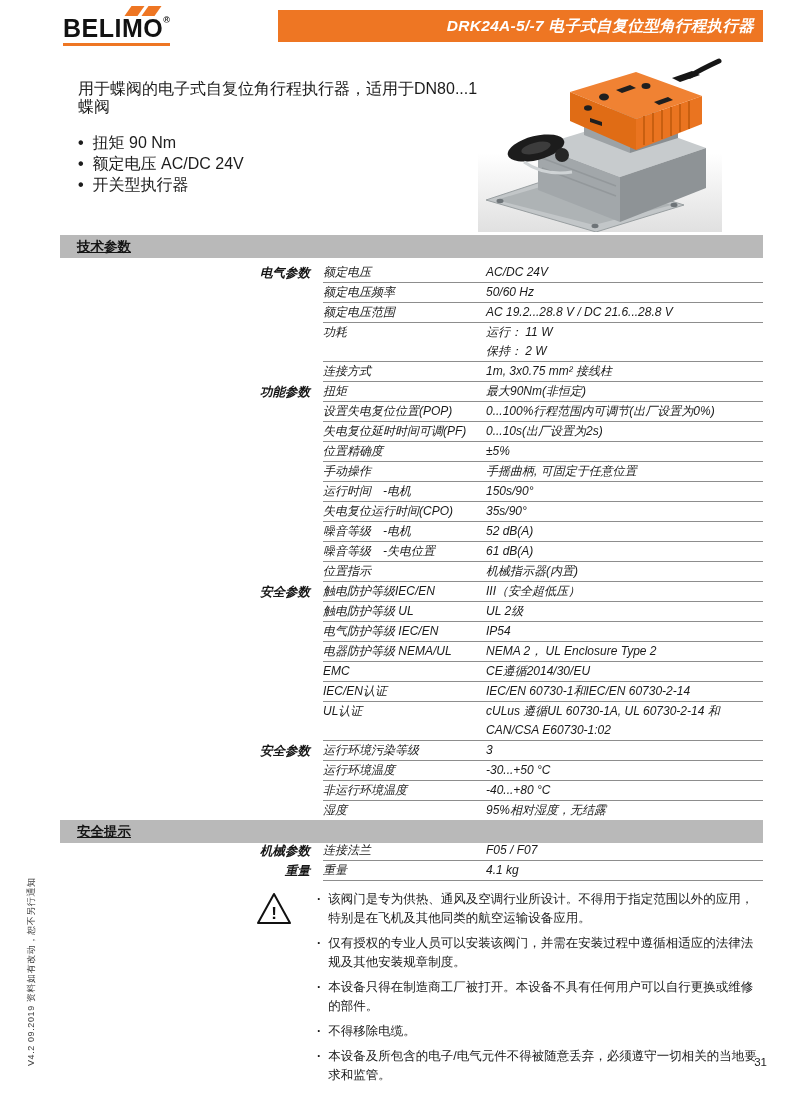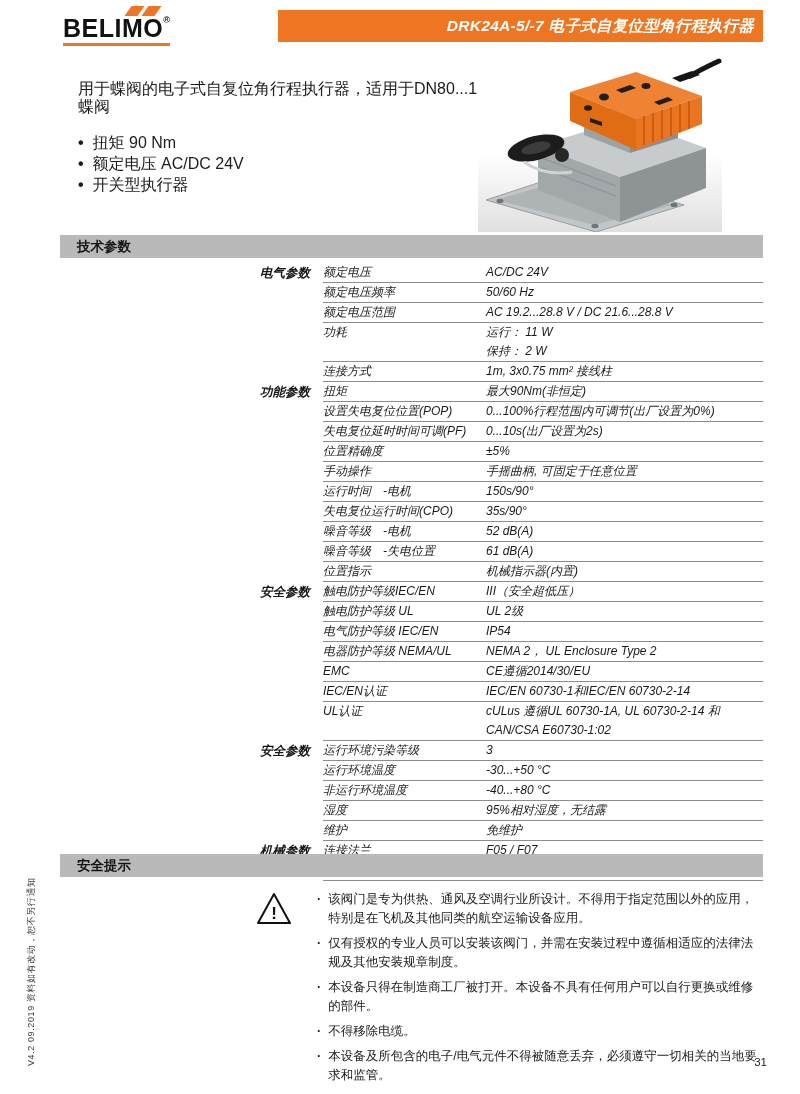--- a/index.html
+++ b/index.html
@@ -23,23 +23,23 @@
   .intro { position:absolute; left:78px; top:80px; width:420px; font-size:16px; color:#1c1c1c; }
   .intro-desc { line-height:18px; margin-bottom:16px; }
   .bullet-item { display:flex; gap:9px; line-height:21px; }
   .bullet-mark { font-weight:bold; }
 
   
   .photo { position:absolute; left:478px; top:58px; width:244px; height:174px; }
 
   
   .section-bar { position:absolute; left:60px; width:703px; height:23px; background:#B9B9B9;
-    display:flex; align-items:center; padding-left:17px; font-size:13.5px; font-weight:bold; color:#141414; }
+    display:flex; align-items:center; padding-left:17px; font-size:13.5px; font-weight:bold; color:#141414;text-decoration:underline; }
   .bar-tech { top:235px; }
-  .bar-safety { top:854px;text-align:right; }
+  .bar-safety { top:820px;text-align:right; }
 
   
   .tech-table { position:absolute; left:60px; top:263px; width:703px; font-size:12px; }
   .trow { display:flex; align-items:flex-end;font-style:italic; }
   .tcat { width:250px; font-weight:bold; text-align:right; font-size:12.5px; line-height:19px; color:#161616; }
   .tbody { margin-left:13px; width:440px; border-bottom:1px solid #8d8d8d; display:flex; }
   .tlabel { width:163px; line-height:19px; color:#1a1a1a; }
   .tvals { flex:1; }
   .tval { line-height:19px; }
 

